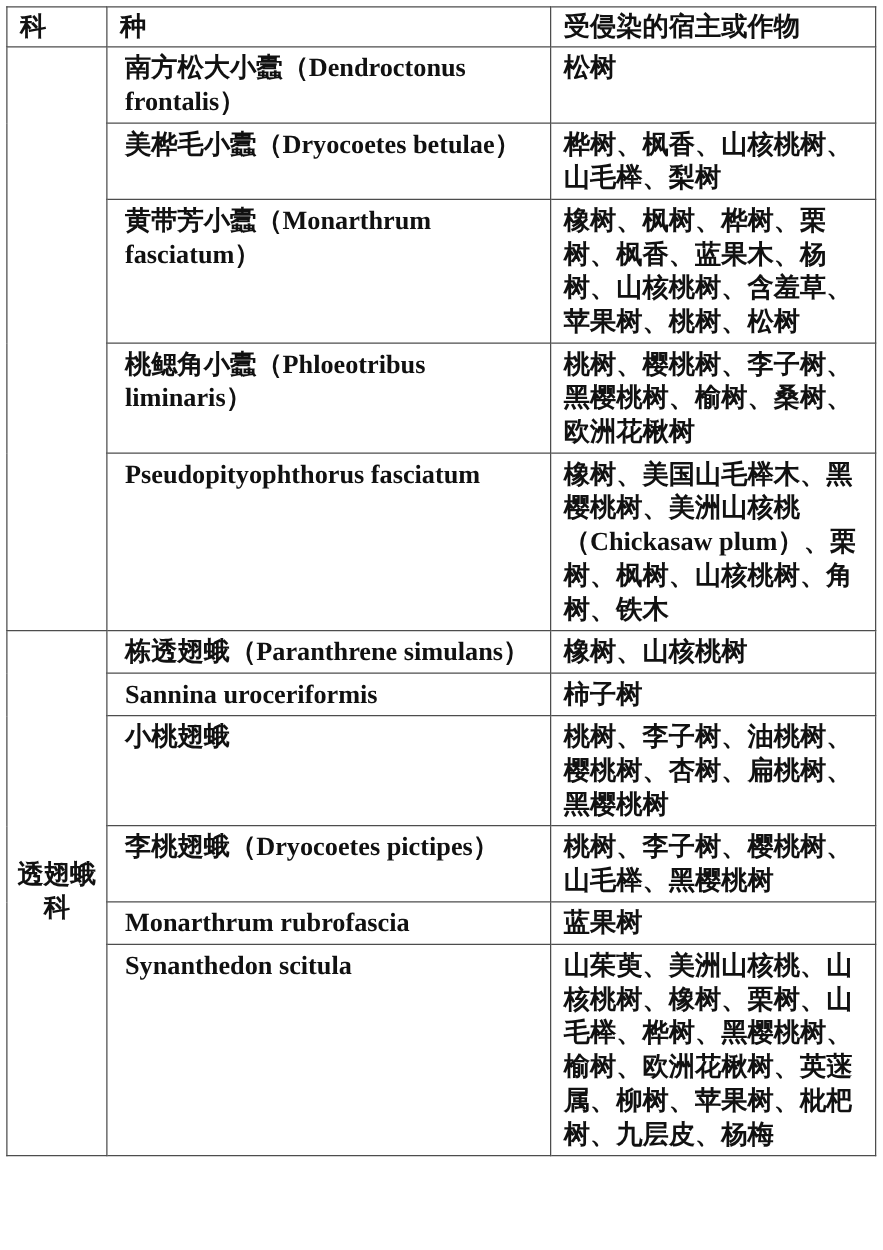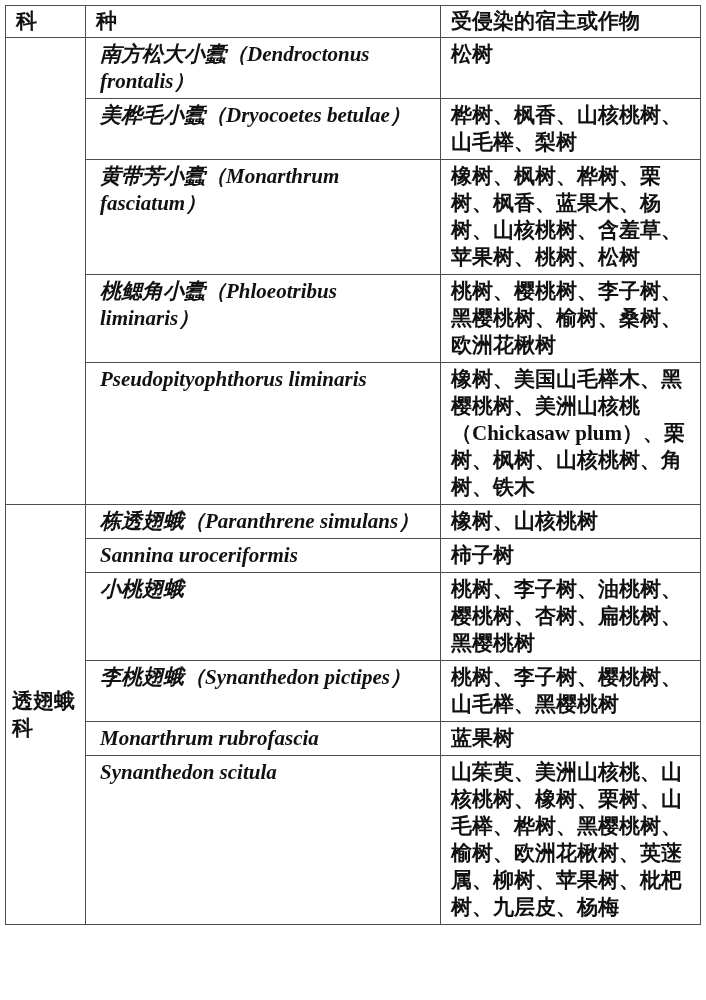--- a/index.html
+++ b/index.html
@@ -36,33 +36,33 @@
     overflow-wrap: anywhere;
   }
   thead th {
     text-align: left;
     font-weight: bold;
     font-style: normal;
     padding-top: 2px;
     padding-bottom: 2px;
   }
   td.species-cell {
-    font-style: italic;
     padding-left: 14px;
   }
   td.host-cell {
     font-style: normal;
     padding-right: 12px;
     margin-top: 46px;
   }
   td.family-cell {
     vertical-align: middle;
-    text-align: left;
+    text-align: center;
     font-style: normal;
     padding: 3px 6px;
+    font-family: Liberation Mono, monospace;
   }
 </style>
 </head>
 <body>
 
 <div class="page">
   <table class="host-table">
     <colgroup>
       <col class="c-family">
       <col class="c-species">
@@ -87,38 +87,38 @@
         </tr>
         <tr>
           <td class="species-cell">黄带芳小蠹（Monarthrum fasciatum）</td>
           <td class="host-cell">橡树、枫树、桦树、栗树、枫香、蓝果木、杨树、山核桃树、含羞草、苹果树、桃树、松树</td>
         </tr>
         <tr>
           <td class="species-cell">桃鳃角小蠹（Phloeotribus liminaris）</td>
           <td class="host-cell">桃树、樱桃树、李子树、黑樱桃树、榆树、桑树、欧洲花楸树</td>
         </tr>
         <tr>
-          <td class="species-cell">Pseudopityophthorus liminaris</td>
+          <td class="species-cell">Pseudopityophthorus fasciatum</td>
           <td class="host-cell">橡树、美国山毛榉木、黑樱桃树、美洲山核桃（Chickasaw plum）、栗树、枫树、山核桃树、角树、铁木</td>
         </tr>
         <tr>
           <td rowspan="6" class="family-cell">透翅蛾科</td>
           <td class="species-cell">栋透翅蛾（Paranthrene simulans）</td>
           <td class="host-cell">橡树、山核桃树</td>
         </tr>
         <tr>
           <td class="species-cell">Sannina uroceriformis</td>
           <td class="host-cell">柿子树</td>
         </tr>
         <tr>
           <td class="species-cell">小桃翅蛾</td>
           <td class="host-cell">桃树、李子树、油桃树、樱桃树、杏树、扁桃树、黑樱桃树</td>
         </tr>
         <tr>
-          <td class="species-cell">李桃翅蛾（Synanthedon pictipes）</td>
+          <td class="species-cell">李桃翅蛾（Dryocoetes pictipes）</td>
           <td class="host-cell">桃树、李子树、樱桃树、山毛榉、黑樱桃树</td>
         </tr>
         <tr>
           <td class="species-cell">Monarthrum rubrofascia</td>
           <td class="host-cell">蓝果树</td>
         </tr>
         <tr>
           <td class="species-cell">Synanthedon scitula</td>
           <td class="host-cell">山茱萸、美洲山核桃、山核桃树、橡树、栗树、山毛榉、桦树、黑樱桃树、榆树、欧洲花楸树、英蒾属、柳树、苹果树、枇杷树、九层皮、杨梅</td>
         </tr>

